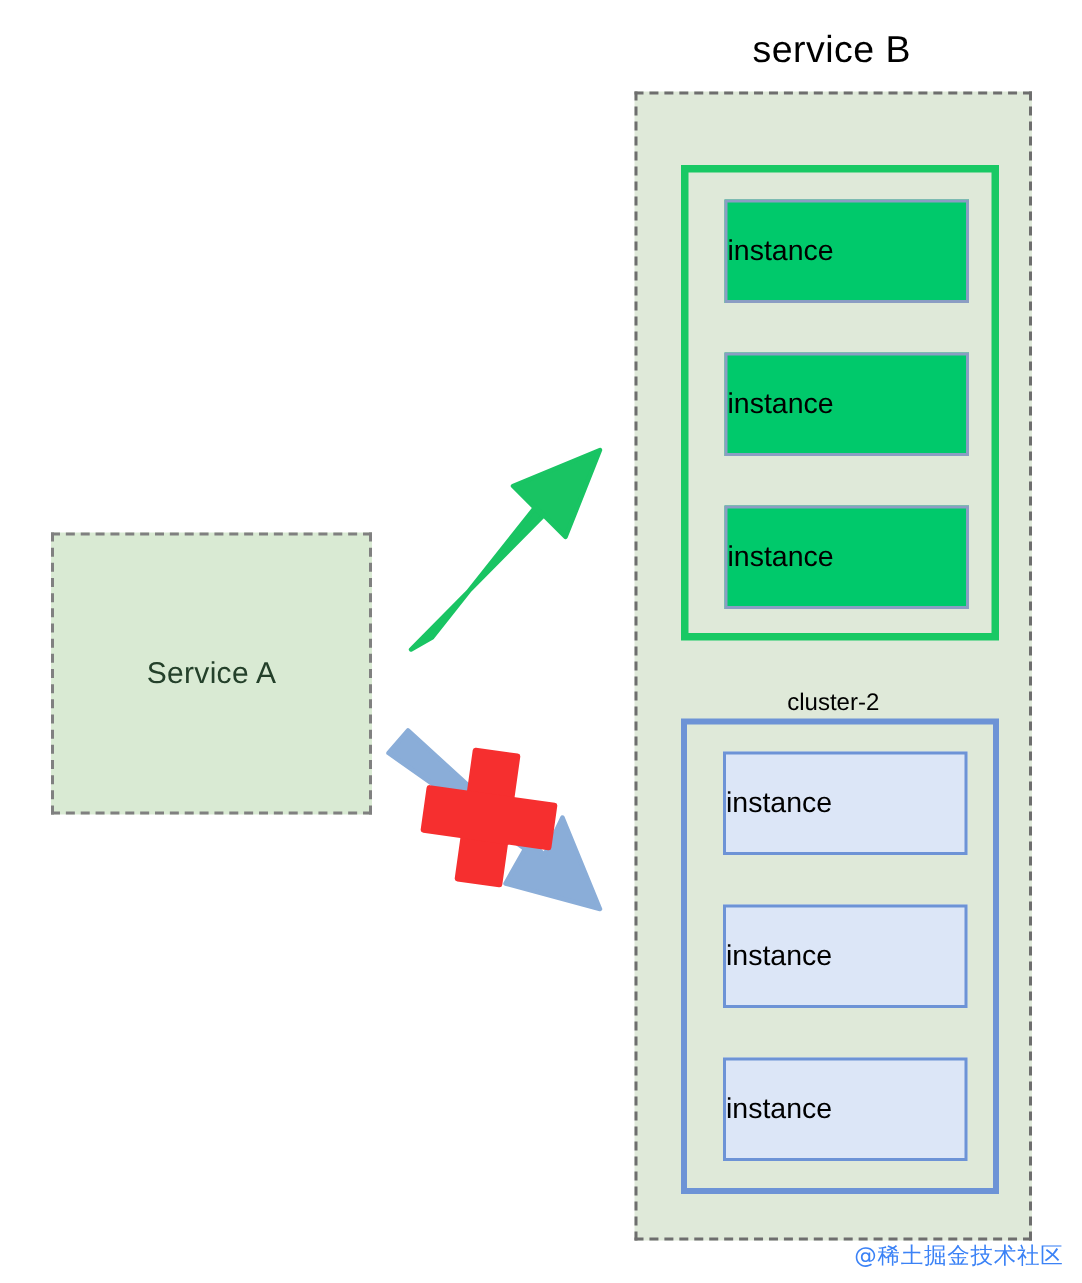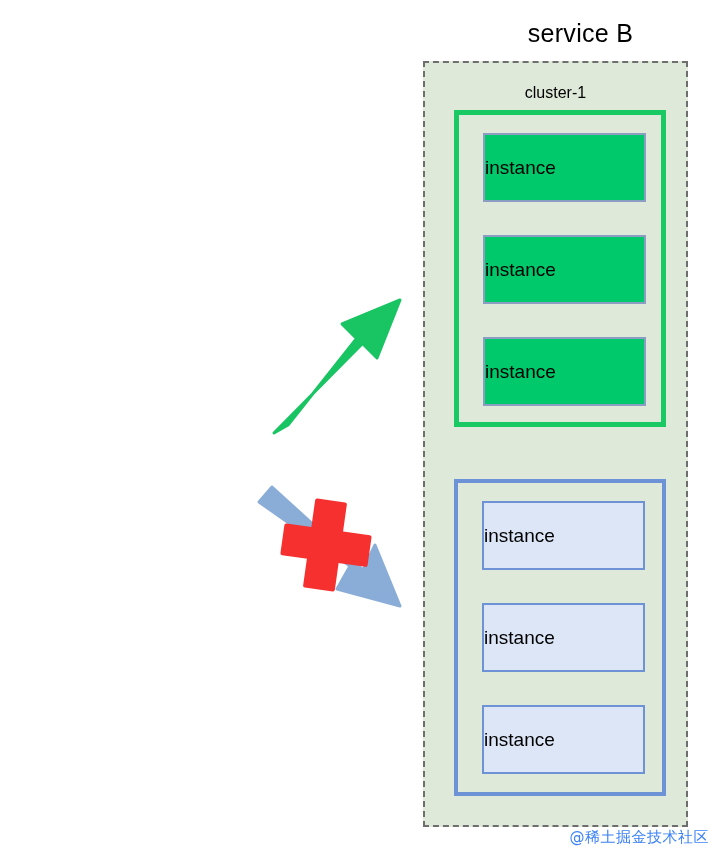--- a/index.html
+++ b/index.html
@@ -34,21 +34,21 @@
   }
   #service-a-label {
     font-size: 20px;
     color: #24402a;
     letter-spacing: 0.2px;
   }
 
   
   #service-b-title {
     position: absolute;
-    left: 448px;
+    left: 422px;
     top: 19px;
     width: 265px;
     text-align: center;
     font-size: 25px;
     color: #000000;
     letter-spacing: 0.3px;
   }
   #service-b-box {
     position: absolute;
     left: 423px;
@@ -137,38 +137,41 @@
     color: #3b82f6;
     font-family: "DejaVu Sans", sans-serif;
     letter-spacing: 0.5px;
   }
 </style>
 </head>
 <body>
 
 <div id="canvas">
 
+  <div id="service-a-box">
+    <span id="service-a-label">Service A</span>
+  </div>
 
   <div id="service-b-title">service B</div>
 
   <div id="service-b-box">
 
-    <div class="cluster-label" id="cluster-1-label">cluster-1</div>
     <div class="cluster-frame" id="cluster-1-frame">
       <div class="instance green inst-row-0">
         <span>instance</span>
       </div>
       <div class="instance green inst-row-1">
         <span>instance</span>
       </div>
       <div class="instance green inst-row-2">
         <span>instance</span>
       </div>
     </div>
 
+    <div class="cluster-label" id="cluster-2-label">cluster-2</div>
     <div class="cluster-frame" id="cluster-2-frame">
       <div class="instance blue inst-row-0">
         <span>instance</span>
       </div>
       <div class="instance blue inst-row-1">
         <span>instance</span>
       </div>
       <div class="instance blue inst-row-2">
         <span>instance</span>
       </div>

